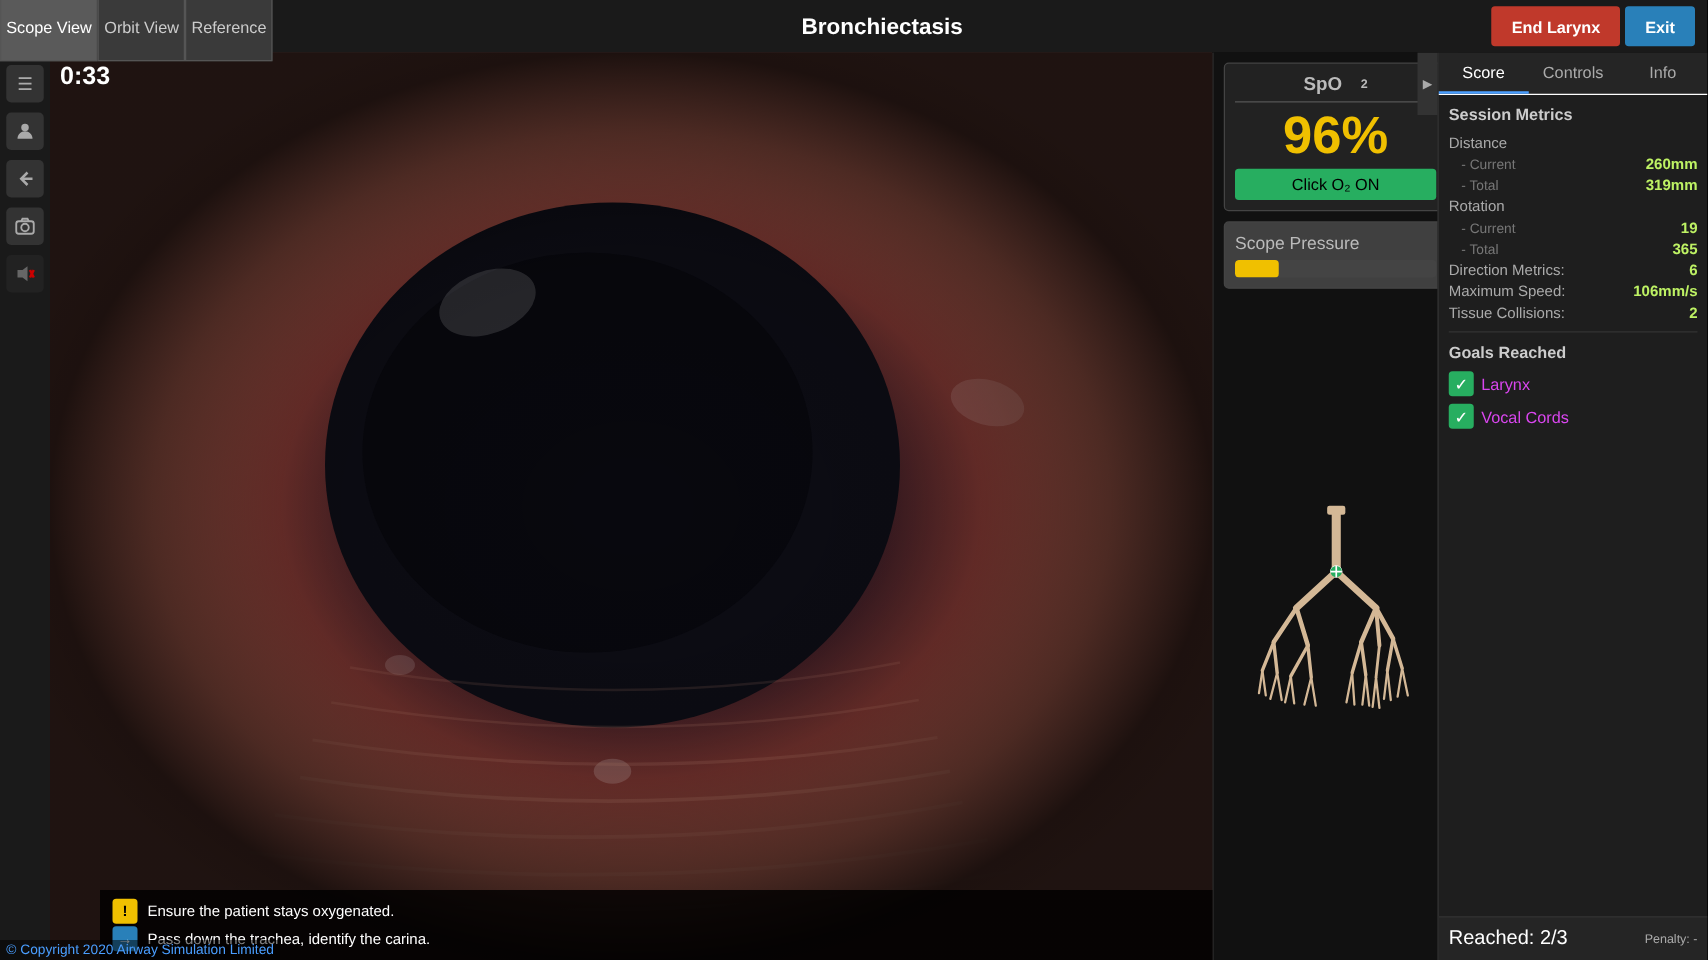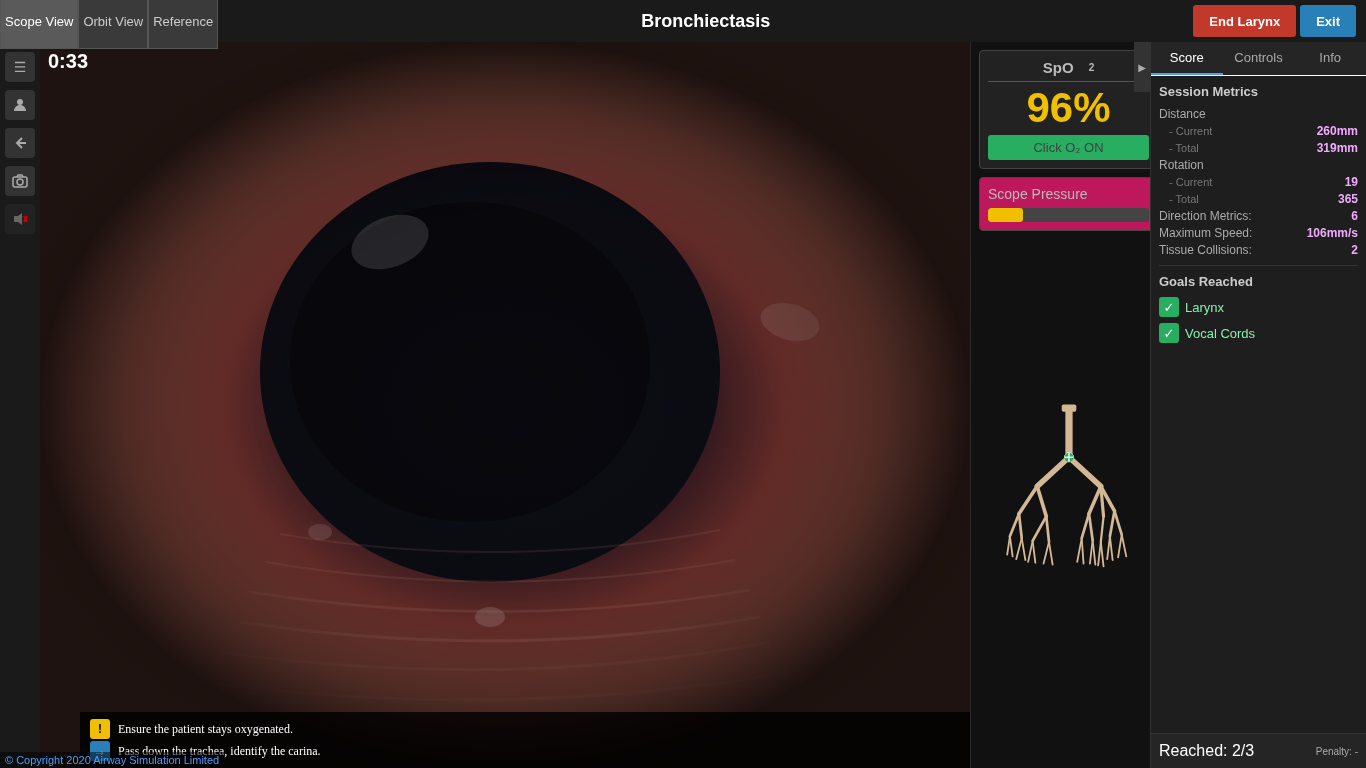--- a/index.html
+++ b/index.html
@@ -171,21 +171,20 @@
       justify-content: center;
       font-size: 12px;
       font-weight: bold;
       flex-shrink: 0;
     }
     .instruction-icon.warning { background: #f0c000; color: #000; }
     .instruction-icon.info { background: #2980b9; color: #fff; }
     .instruction-text {
       color: #fff;
       font-size: 12px;
-      font-family: Liberation Serif, serif;
     }
 
     
     #copyright {
       position: absolute;
       bottom: 0;
       left: 0;
       color: #aaa;
       font-size: 11px;
       padding: 2px 5px;
@@ -283,33 +282,33 @@
       margin: 5px 0;
     }
     .spo2-value {
       color: #f0c000;
       font-size: 42px;
       font-weight: bold;
       line-height: 1;
     }
     .spo2-o2-btn {
       background: #27ae60;
-      color: #404040;
+      color: #000000;
       border: none;
       border-radius: 3px;
       padding: 5px 10px;
       font-size: 13px;
       cursor: pointer;
       margin-top: 6px;
       width: 100%;
     }
 
     
     .pressure-widget {
-      background: #be185d;
+      background: #404040;
       border: 1px solid #444;
       border-radius: 4px;
       padding: 8px;
     }
     .pressure-label {
       color: #bbb;
       font-size: 14px;
       margin-bottom: 6px;
     }
     .pressure-bar-bg {
@@ -363,21 +362,21 @@
     .metric-label {
       color: #aaa;
       font-size: 12px;
     }
     .metric-sublabel {
       color: #777;
       font-size: 11px;
       padding-left: 10px;
     }
     .metric-value {
-      color: #f0abfc;
+      color: #bef264;
       font-size: 12px;
       font-weight: bold;
     }
 
     .metrics-divider {
       border: none;
       border-top: 1px solid #333;
       margin: 8px 0;
     }
 
@@ -399,21 +398,21 @@
       background: #27ae60;
       border-radius: 3px;
       display: flex;
       align-items: center;
       justify-content: center;
       color: #fff;
       font-size: 13px;
       flex-shrink: 0;
     }
     .goal-label {
-      color: #86efac;
+      color: #d946ef;
       font-size: 13px;
     }
 
     
     #right-footer {
       padding: 8px;
       border-top: 1px solid #333;
       display: flex;
       justify-content: space-between;
       align-items: center;

